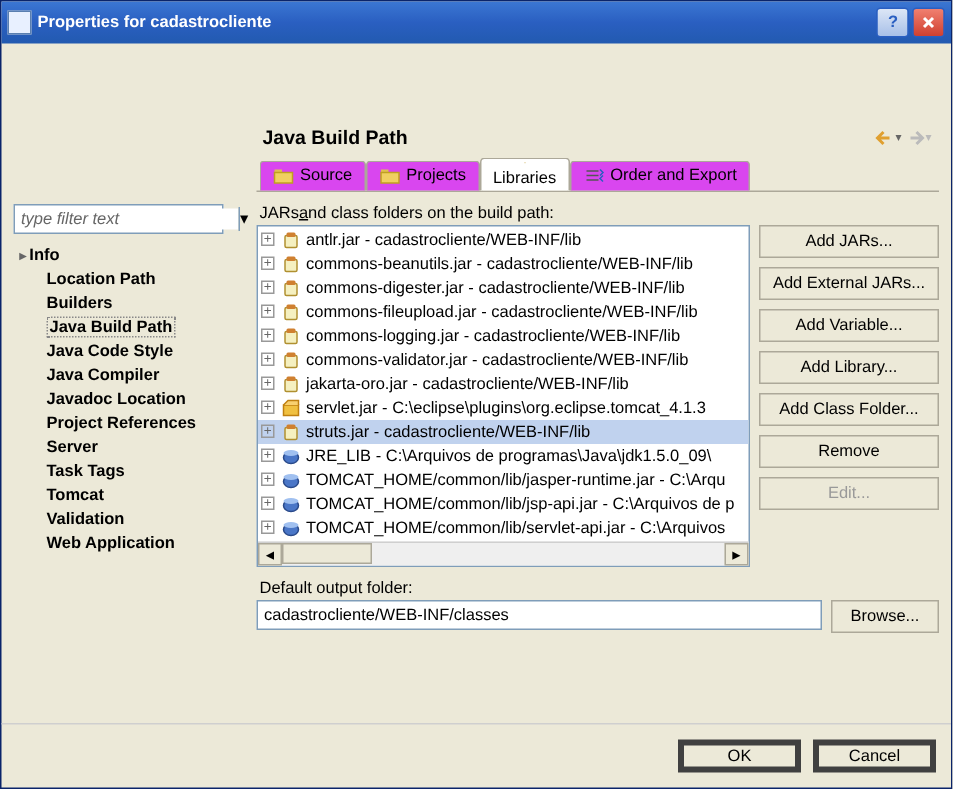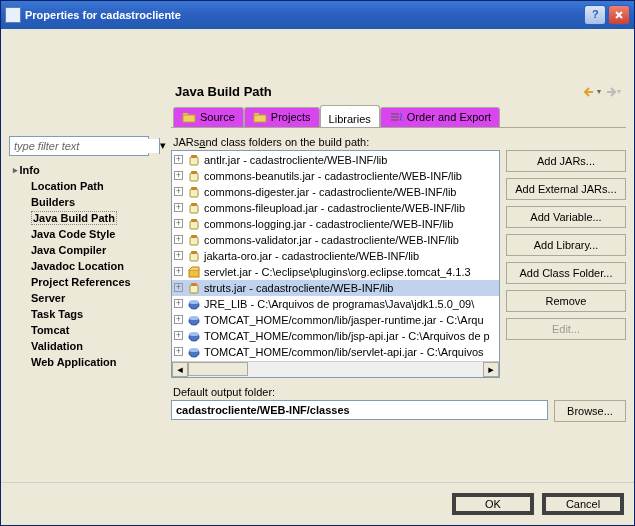--- a/index.html
+++ b/index.html
@@ -41,21 +41,21 @@
 .li.sel { background:#c0d2ee; }
 .hscroll { height:16px; border-top:1px solid #cfcfcf; display:flex; background:#efefef; }
 .hscroll .btn { width:16px; border:1px solid #aca899; background:#ece9d8; display:flex; align-items:center; justify-content:center; }
 .hscroll .track { flex:1; position:relative; }
 .hscroll .thumb { position:absolute; left:0; top:0; height:14px; width:60px; border:1px solid #aca899; background:#ece9d8; }
 .btns-col { width:120px; display:flex; flex-direction:column; gap:6px; }
 button.side { height:22px; border:1px solid #aca899; background:#ece9d8; cursor:pointer; padding:0 4px; }
 button.side:disabled { color:#999; cursor:default; }
 .outlabel { margin:8px 0 2px 2px; }
 .outrow { display:flex; gap:6px; }
-.outrow input { flex:1; height:20px; border:1px solid #7f9db9; background:#fff; padding:1px 4px;font-weight:bold; }
+.outrow input { flex:1; height:20px; border:1px solid #7f9db9; background:#fff; padding:1px 4px; }
 .footer { padding:10px; display:flex; justify-content:flex-end; gap:8px; border-top:1px solid #cfcfcf; margin-top:6px; }
 button.main { width:82px; height:22px; border:4px solid #404040; background:#ece9d8; cursor:pointer; }
 svg .jar-body{fill:#f5f0c0;stroke:#b09030;} svg .jar-lid{fill:#d08030;}
 svg .jar-blue{fill:#4a76c7;stroke:#2a4a8a;}
 svg .pkg{fill:#f0c040;stroke:#c08010;}
 svg .folder{fill:#f0d060;stroke:#c0a020;}
 svg .folder-tab{fill:#e0c050;}
 </style>
 </head>
 <body>

